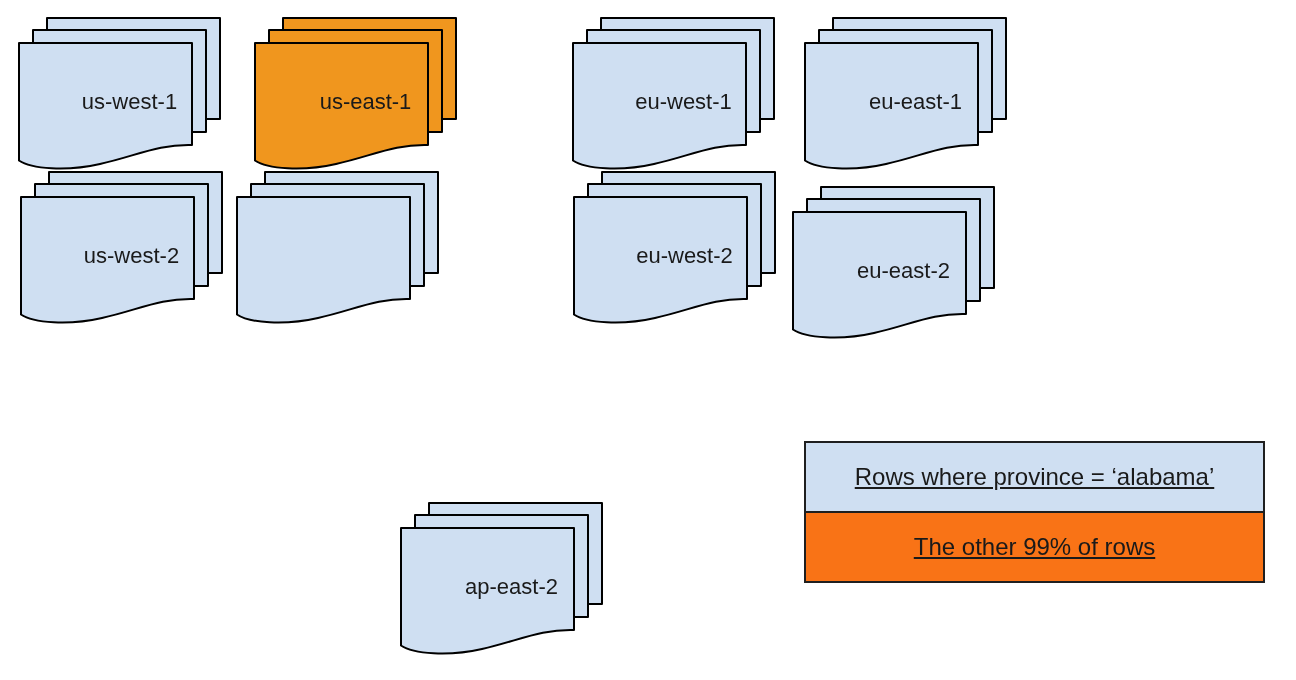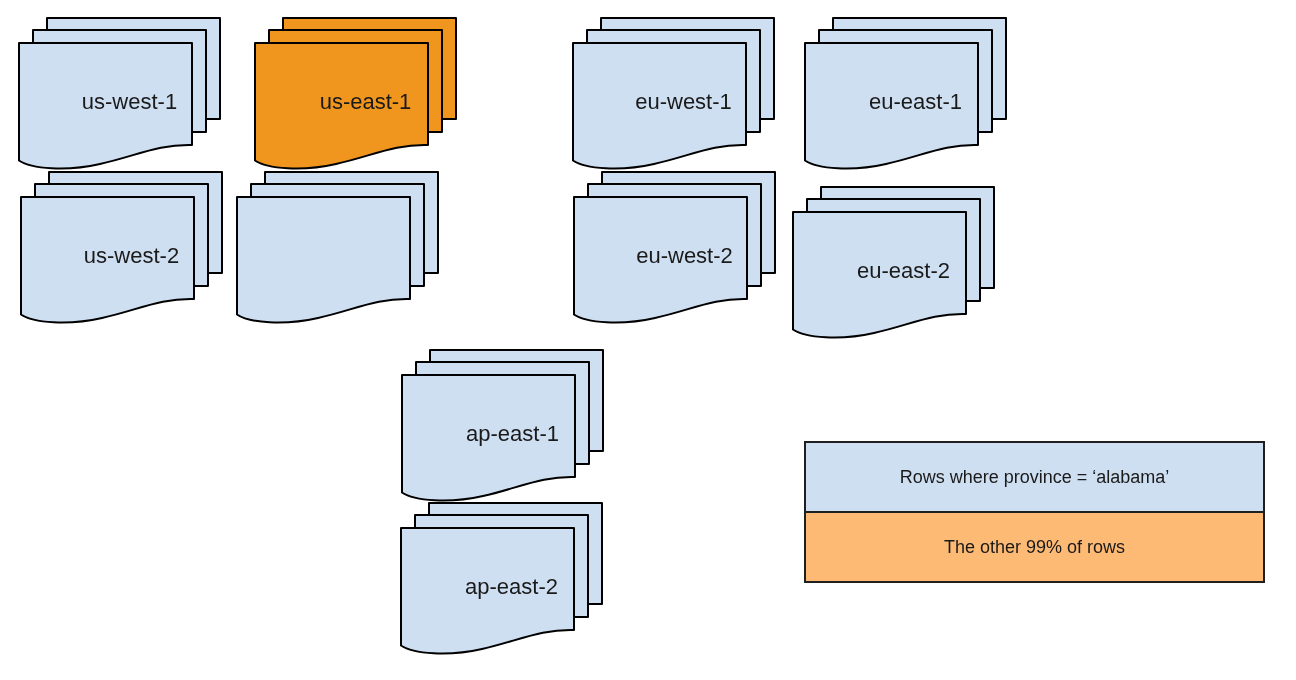--- a/index.html
+++ b/index.html
@@ -47,22 +47,23 @@
     border: 2px solid #1f1f1f;
     box-sizing: border-box;
     display: flex;
     flex-direction: column;
   }
   .legend-row {
     flex: 1 1 0;
     display: flex;
     align-items: center;
     justify-content: center;
-    font-size: 18px;
+    font-size: 24px;
     color: #1a1a1a;
+    text-decoration: underline;
   }
   .legend-row + .legend-row {
     border-top: 2px solid #1f1f1f;
   }
 </style>
 </head>
 <body>
 
 <div class="canvas">
 
@@ -124,36 +125,30 @@
     <div class="stack-label">eu-west-2</div>
   </div>
 
   <div class="stack" style="left:792px;top:186px">
     <svg class="stack-svg" width="204" height="155" viewBox="0 0 204 155">
       <use href="#docstack" fill="#cfdff2"></use>
     </svg>
     <div class="stack-label">eu-east-2</div>
   </div>
 
-  <div class="stack" style="left:401px;top:349px">
-    <svg class="stack-svg" width="204" height="155" viewBox="0 0 204 155">
-      <use href="#docstack" fill="#cfdff2"></use>
-    </svg>
-    <div class="stack-label">ap-east-1</div>
-  </div>
 
   <div class="stack" style="left:400px;top:502px">
     <svg class="stack-svg" width="204" height="155" viewBox="0 0 204 155">
       <use href="#docstack" fill="#cfdff2"></use>
     </svg>
     <div class="stack-label">ap-east-2</div>
   </div>
 
   <div class="legend">
     <div class="legend-row" style="background: rgb(207, 223, 242);">
       <span>Rows where province = ‘alabama’</span>
     </div>
-    <div class="legend-row" style="background: #fdba74;">
+    <div class="legend-row" style="background: #f97316;">
       <span>The other 99% of rows</span>
     </div>
   </div>
 
 </div>
 
 </body></html>

